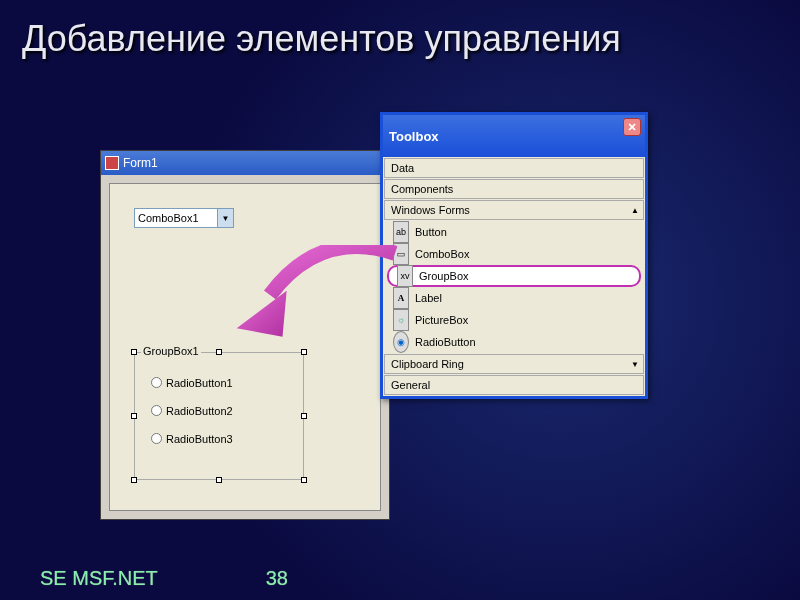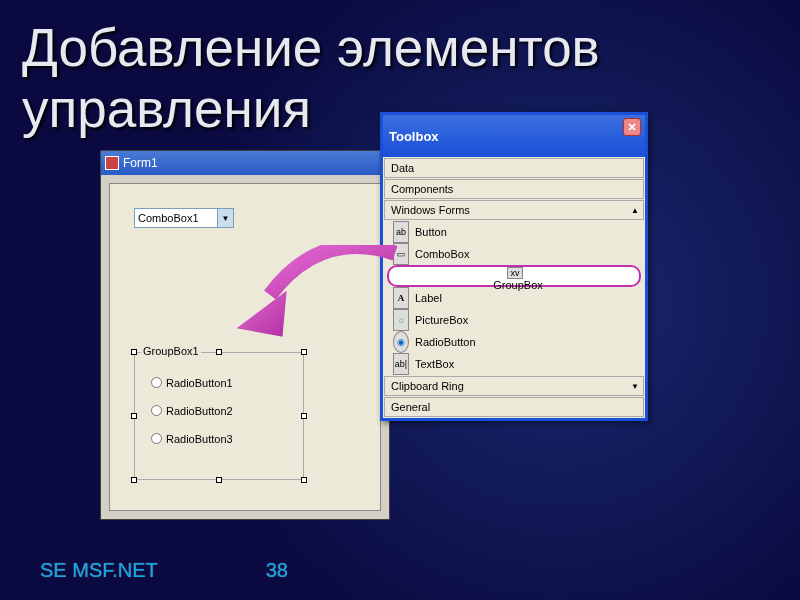--- a/index.html
+++ b/index.html
@@ -10,32 +10,32 @@
     position: relative;
     overflow: hidden;
   }
   .bg-overlay {
     position: absolute; inset: 0;
     background: radial-gradient(circle at 70% 50%, #1a2a70 0%, #0a0a40 60%);
   }
   .slide-title {
     position: absolute;
     top: 18px; left: 22px;
-    font-size: 53px;
+    font-size: 36px;
     color: #e8e8f0;
     text-shadow: 2px 2px 3px #000;
     font-weight: normal;
     line-height: 1.15;
   }
   .footer {
     position: absolute;
-    bottom: 18px; left: 0; right: 0;
+    bottom: 10px; left: 0; right: 0;
     display: flex;
     font-size: 20px;
-    color: #0ea5e9;
+    color: #86efac;
     text-shadow: 0 0 1px #888;
   }
   .footer-left { width: 200px; padding-left: 40px; }
   .footer-center { flex: 1; text-align: center; }
   .footer-right { width: 120px; text-align: right; padding-right: 32px; }
 
   
   .form-window {
     position: absolute;
     top: 150px; left: 100px;
@@ -149,21 +149,20 @@
     display:flex;align-items:center;
     font-size:11px;
     padding-left:8px;
     margin:0 2px;
   }
   .tb-item.selected {
     border:2px solid #c030b0;
     border-radius:10px;
     background:#fff;
     margin:0 4px;
-    flex-direction:column;
   }
   .tb-icon {
     width:16px;height:22px;
     margin-right:6px;
     display:inline-flex;align-items:center;justify-content:center;
     font-size:9px;
     border:1px solid #888;
     background:#ddd;
   }
   .arrow-curve {
@@ -244,24 +243,20 @@
     <span>Label</span>
   </div>
   <div class="tb-item">
     <span class="tb-icon" style="color:#2a7">☼</span>
     <span>PictureBox</span>
   </div>
   <div class="tb-item">
     <span class="tb-icon" style="border-radius:50%;color:#06c">◉</span>
     <span>RadioButton</span>
   </div>
-  <div class="tb-item">
-    <span class="tb-icon">ab|</span>
-    <span>TextBox</span>
-  </div>
   <div class="tb-section scroll">
     <span>Clipboard Ring</span>
     <span style="font-size:8px">▼</span>
   </div>
   <div class="tb-section">General</div>
 </div>
 
 <svg class="arrow-curve" viewBox="0 0 200 120">
   <defs>
     <linearGradient id="ag" x1="0" y1="0" x2="1" y2="1">

